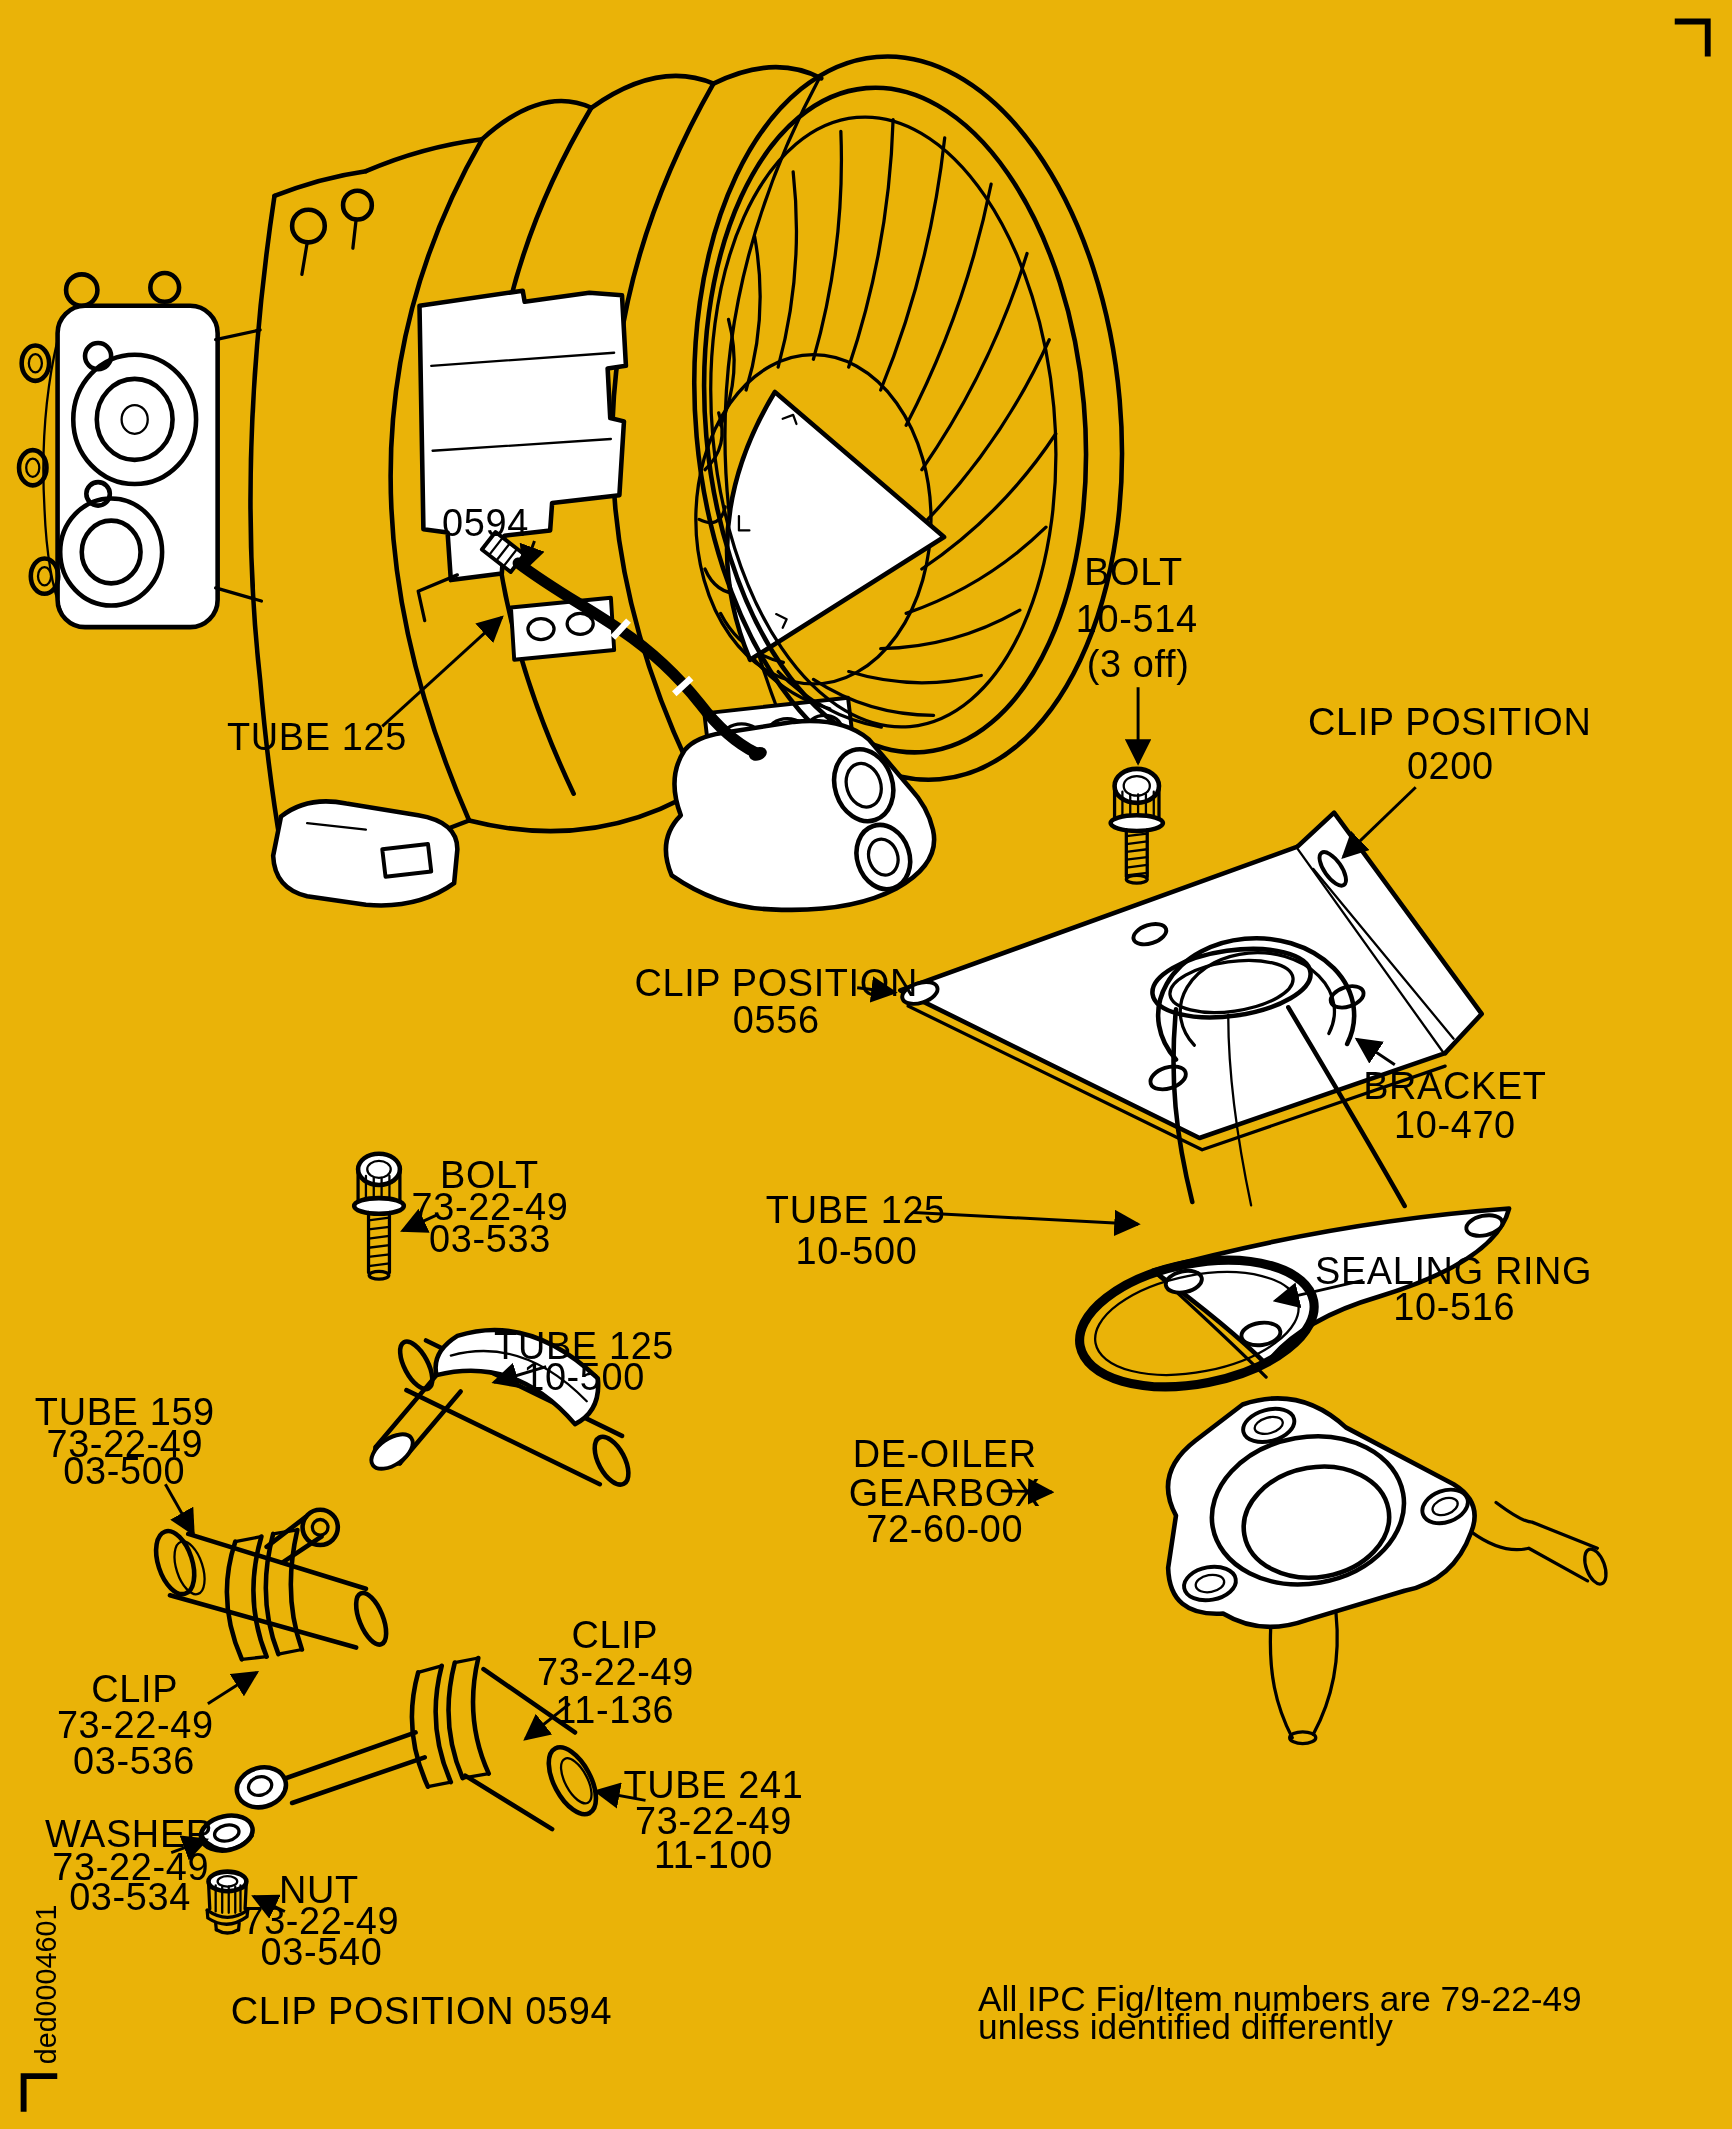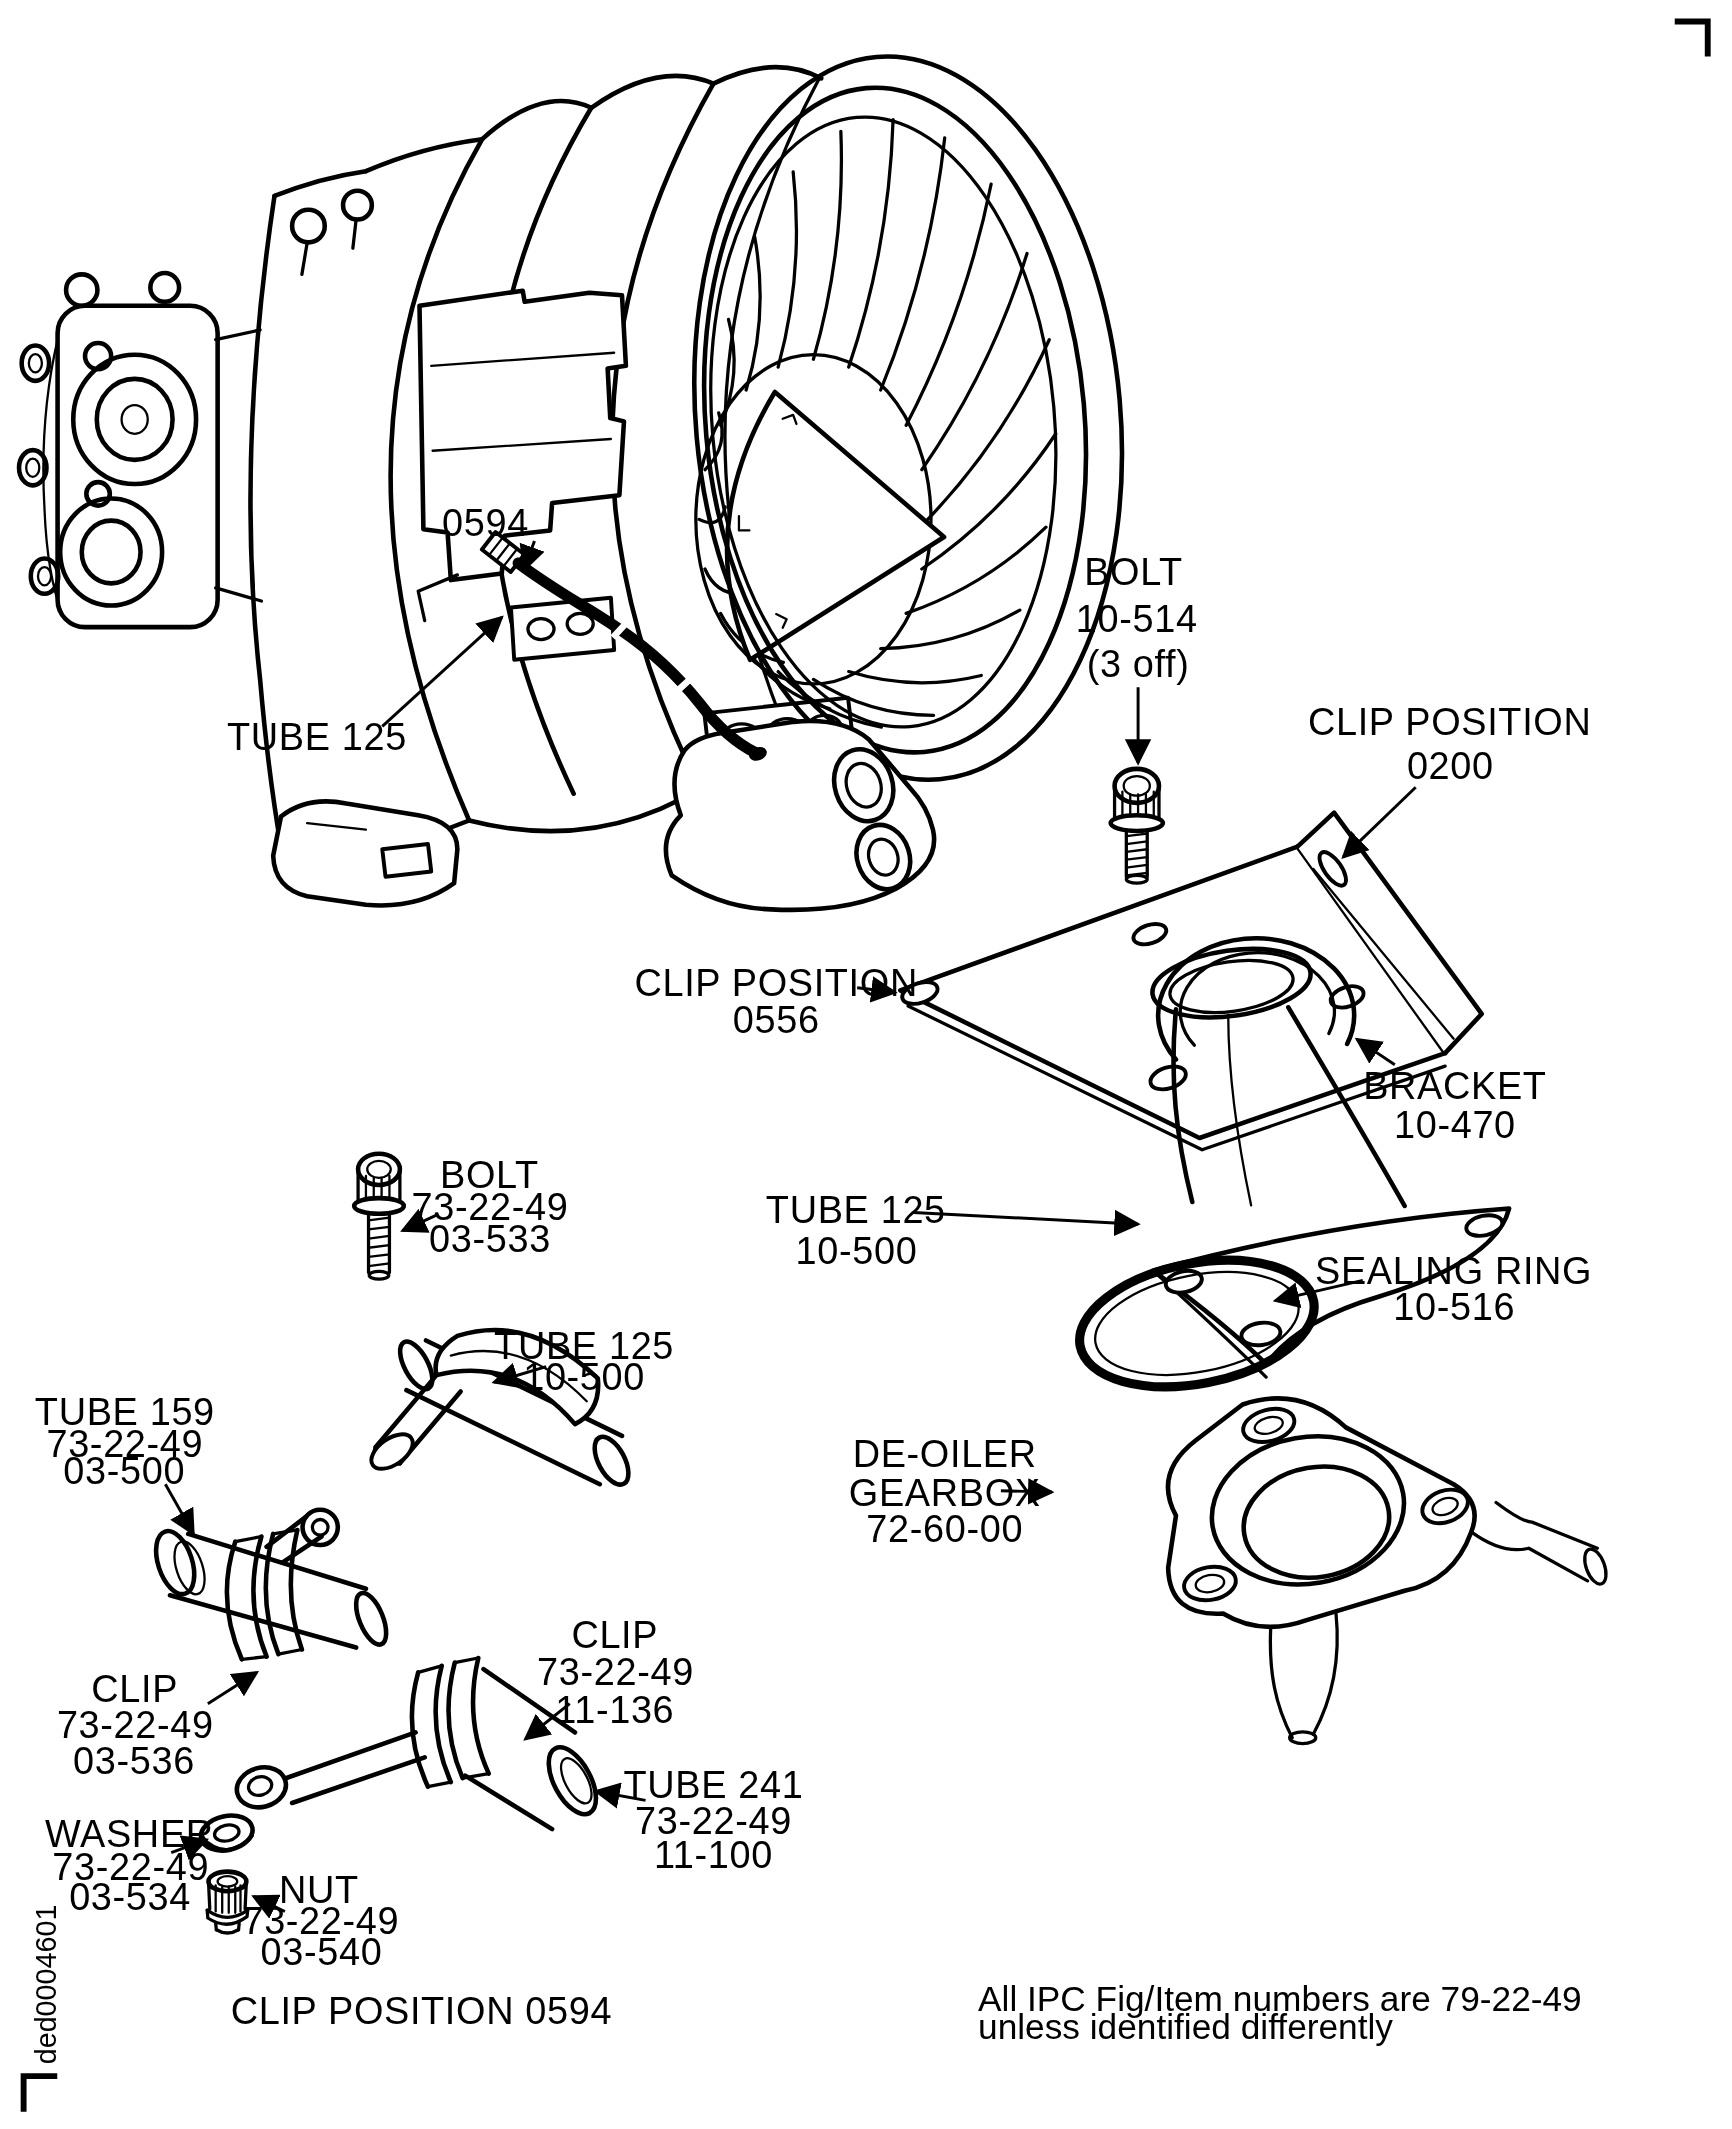--- a/index.html
+++ b/index.html
@@ -1,16 +1,16 @@
 <!DOCTYPE html>
 <html style="font-size:10.5px"><head>
 <meta charset="utf-8">
 <style>
   html,body{margin:0;padding:0;background:#e8e8e8;}
-  .page{position:relative;width:1732px;height:2129px;background:#ffffff;margin:0 auto;overflow:hidden;}
+  .page{position:relative;width:1732px;height:2129px;background:#eab308;margin:0 auto;overflow:hidden;}
   svg{position:absolute;left:0;top:0;}
   text{font-family:"Liberation Sans","DejaVu Sans",sans-serif;fill:#000;}
   .lbl{font-size:58px;letter-spacing:1px;}
   .mid{text-anchor:middle;}
   .note{font-size:54px;}
   .vtx{font-size:44px;}
   .s7{fill:none;stroke:#000;stroke-width:7;stroke-linecap:round;stroke-linejoin:round;}
   .s5{fill:none;stroke:#000;stroke-width:5;stroke-linecap:round;stroke-linejoin:round;}
   .s4{fill:none;stroke:#000;stroke-width:3.5;stroke-linecap:round;stroke-linejoin:round;}
   .w7{fill:#fff;stroke:#000;stroke-width:7;stroke-linecap:round;stroke-linejoin:round;}

